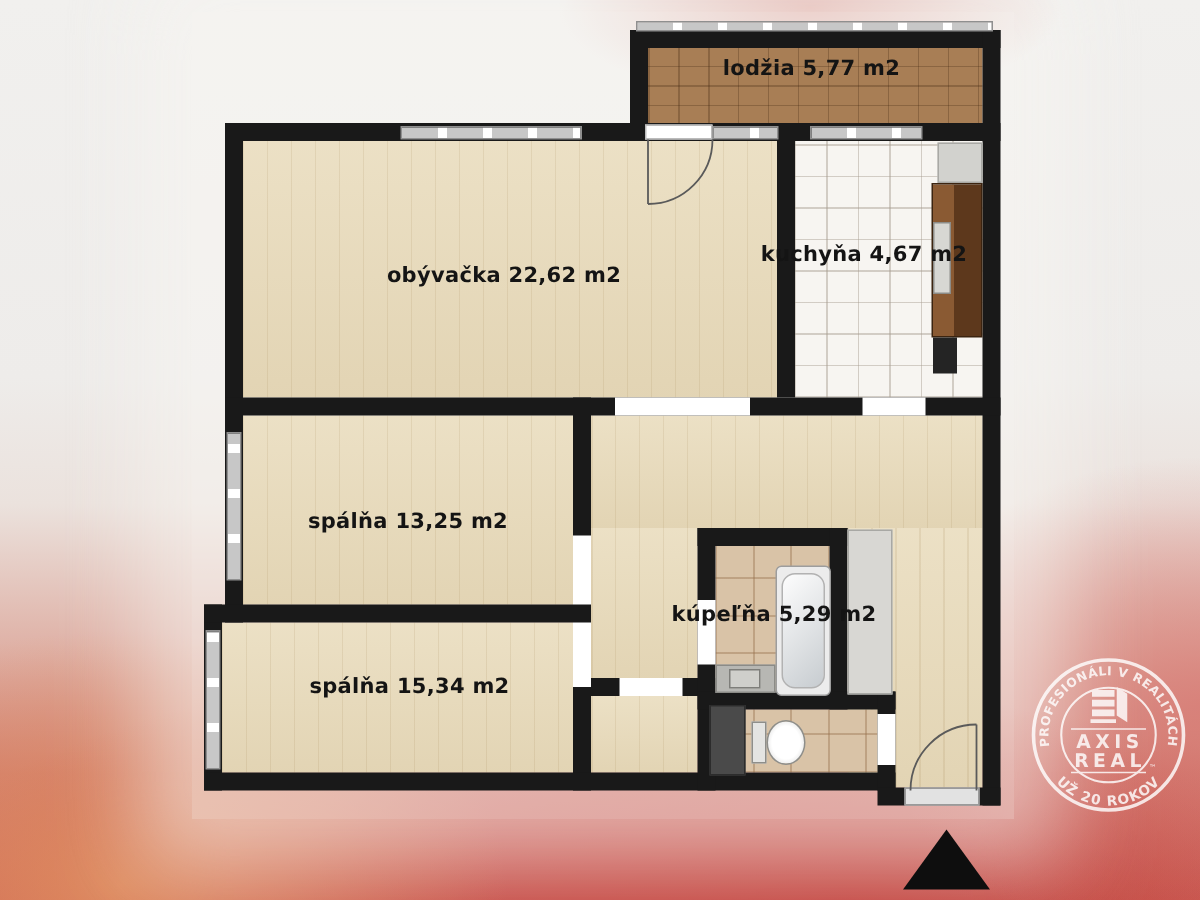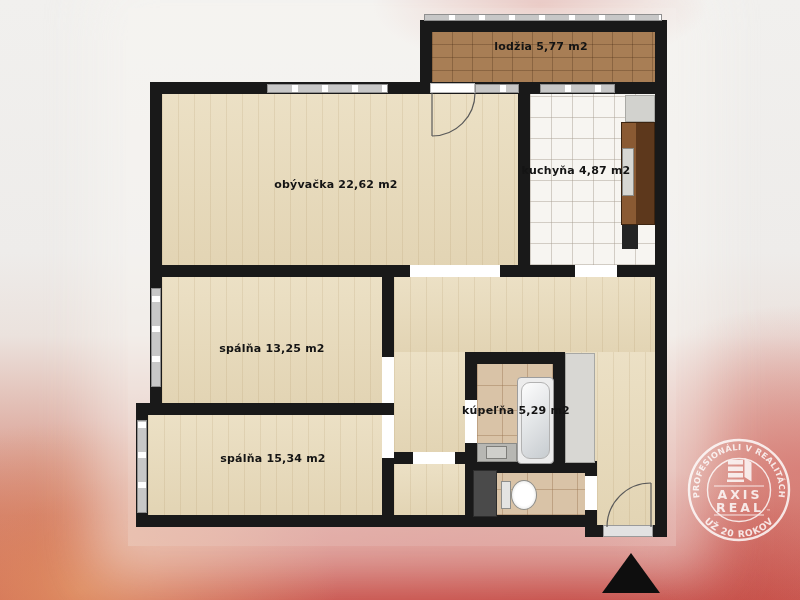--- a/index.html
+++ b/index.html
@@ -54,21 +54,21 @@
   .window-h{
     position:absolute;border:1px solid #8f8f8f;box-sizing:border-box;
     background:repeating-linear-gradient(90deg,#c7c7c7 0 24px,#ffffff 24px 30px);
   }
   .window-v{
     position:absolute;border:1px solid #8f8f8f;box-sizing:border-box;
     background:repeating-linear-gradient(0deg,#c7c7c7 0 24px,#ffffff 24px 30px);
   }
   .room-label{
     position:absolute;transform:translate(-50%,-50%);
-    font-size:11px;font-weight:bold;color:#141414;white-space:nowrap;
+    font-size:14px;font-weight:bold;color:#141414;white-space:nowrap;
     letter-spacing:.2px;
   }
   .fixture{position:absolute;box-sizing:border-box;}
   .north-arrow{
     position:absolute;left:602px;top:553px;width:0;height:0;
     border-left:29px solid transparent;border-right:29px solid transparent;
     border-bottom:40px solid #0e0e0e;
   }
   svg text{font-family:"DejaVu Sans","Liberation Sans",sans-serif;}
 </style>
@@ -144,21 +144,21 @@
 
   <svg width="800" height="600" style="position:absolute;left:0;top:0;" viewBox="0 0 800 600" fill="none">
     <path d="M 475 93 A 43 43 0 0 1 432 136" stroke="#5a5a5a" stroke-width="1.2"></path>
     <line x1="432" y1="93" x2="432" y2="136" stroke="#5a5a5a" stroke-width="1.2"></line>
     <path d="M 651 483 A 44 44 0 0 0 607 527" stroke="#5a5a5a" stroke-width="1.2"></path>
     <line x1="651" y1="483" x2="651" y2="527" stroke="#5a5a5a" stroke-width="1.2"></line>
   </svg>
 
   <div class="room-label" style="left:541px;top:46px;">lodžia 5,77 m2</div>
   <div class="room-label" style="left:336px;top:184px;">obývačka 22,62 m2</div>
-  <div class="room-label" style="left:576px;top:170px;">kuchyňa 4,87 m2</div>
+  <div class="room-label" style="left:576px;top:170px;">kuchyňa 4,67 m2</div>
   <div class="room-label" style="left:272px;top:348px;">spálňa 13,25 m2</div>
   <div class="room-label" style="left:273px;top:458px;">spálňa 15,34 m2</div>
   <div class="room-label" style="left:516px;top:410px;">kúpeľňa 5,29 m2</div>
 
   <div class="north-arrow"></div>
 </div>
 
 <svg width="800" height="600" style="position:absolute;left:0;top:0;opacity:.82;" viewBox="0 0 800 600" fill="none">
   <circle cx="739" cy="490" r="50" stroke="#ffffff" stroke-width="2.4"></circle>
   <circle cx="739" cy="490" r="31.5" stroke="#ffffff" stroke-width="1.4"></circle>

